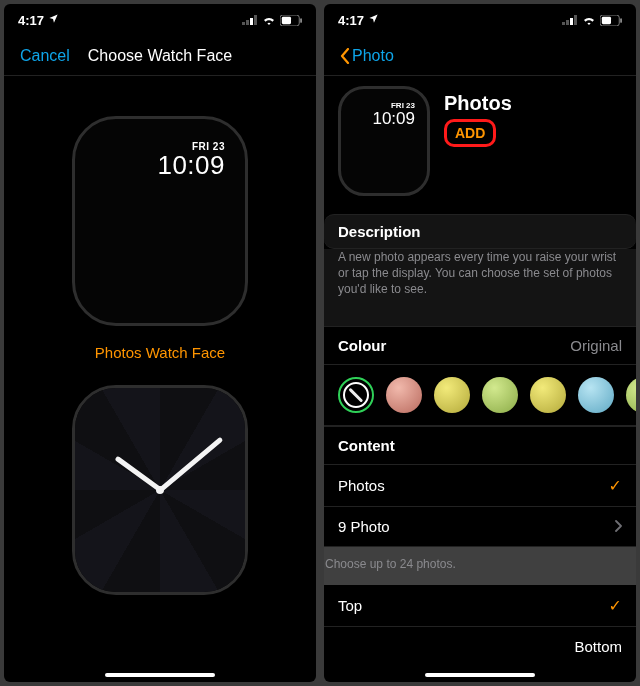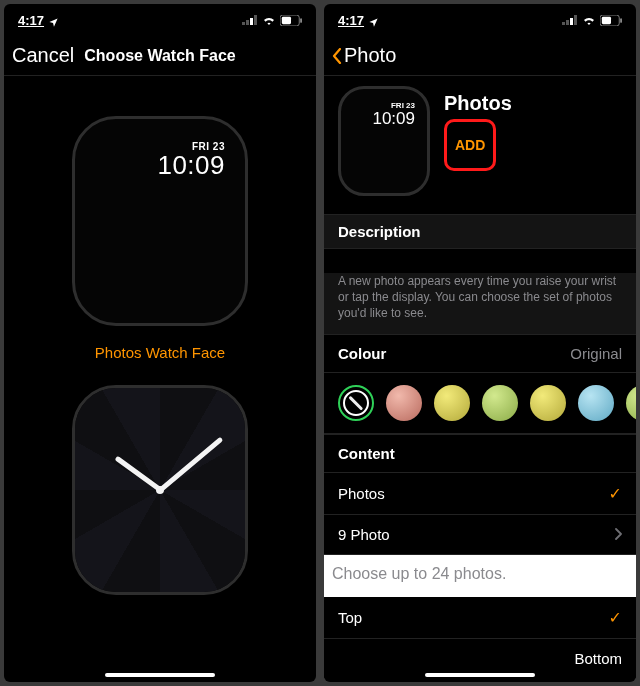--- a/index.html
+++ b/index.html
@@ -26,44 +26,44 @@
   
   .statusbar {
     height: 32px;
     display: flex;
     align-items: center;
     justify-content: space-between;
     padding: 0 14px;
     font-size: 13px;
     font-weight: 600;
   }
-  .status-left { display:flex; align-items:flex-end; gap:4px;text-decoration:underline;}
+  .status-left { display:flex; align-items:flex-start; gap:4px;}
   .status-right { display:flex; align-items:center; gap:4px;}
   .loc-icon svg, .wifi-icon svg, .batt-icon svg, .sig-icon svg { display:block; }
 
   
   .navbar {
     height: 40px;
     display: flex;
     align-items: center;
     justify-content: center;
     position: relative;
     border-bottom: 1px solid #222;
     font-size: 16px;
   }
   .nav-left {
     position: absolute;
-    left: 8px;
+    left: 16px;
     display: flex;
     align-items: center;
     gap: 2px;
-    color: #ffffff;
-    font-size: 20px;
-  }
-  .nav-title { font-weight: 700; color: #fff; }
+    color: #0ea5e9;
+    font-size: 16px;
+  }
+  .nav-title { font-weight: 400; color: #fff; }
   .chev svg { display:block; }
 
   
   .left-content {
     flex: 1;
     display:flex;
     flex-direction: column;
     align-items: center;
     padding-top: 40px;
     gap: 12px;
@@ -139,40 +139,40 @@
   }
   .wf-s-day { position:absolute; top:12px; right:12px; font-size:8px; font-weight:700; text-align:right;}
   .wf-s-time{ position:absolute; top:20px; right:12px; font-size:17px; font-weight:400;}
   .hero-titles { padding-top:6px;}
   .hero-name { font-size:20px; font-weight:700; }
   .add-btn-wrap { margin-top:4px;}
   .add-btn {
     color:#ff9500; font-size:14px; font-weight:600;
     border: 3px solid #ff1a1a;
     border-radius: 10px;
-    padding: 15px 8px;
+    padding: 3px 8px;
     display:inline-block;
   }
 
   .section-header {
     background:#141414;
     color:#fff;
     font-weight:700;
     font-size:15px;
     padding: 8px 14px;
     border-top:1px solid #222;
     border-bottom:1px solid #222;
+    border-radius:10px;
   }
   .desc-text {
     background:#141414;
     color:#8a8a8e;
     font-size:12px;
     line-height:1.35;
-    padding: 0 14px 12px 14px;
-    margin-top: 24px;
+    padding: 0 14px 28px 14px;
   }
   .row {
     display:flex;
     align-items:center;
     justify-content:space-between;
     padding: 11px 14px;
     border-bottom:1px solid #222;
     font-size:15px;
     background:#000;
   }
@@ -181,21 +181,21 @@
     display:flex; justify-content:space-between;
     padding: 10px 14px;
     font-weight:700; font-size:15px;
     border-top:1px solid #222;
     border-bottom:1px solid #222;
     background:#000;
     gap:36px;
   }
   .section-title-row .right-val{ color:#8a8a8e; font-weight:400;}
   .check { color:#ff9500; font-size:16px;}
-  .row-note { color:#8a8a8e; font-size:16px; padding:10px 14px 14px 8px; background:#ffffff;}
+  .row-note { color:#8a8a8e; font-size:12px; padding:10px 14px 14px 1px; background:#404040;}
   .chev-r svg{display:block;}
 
   
   .swatches {
     display:flex;
     gap:12px;
     padding: 12px 14px;
     overflow:hidden;
     background:#000;
     border-bottom:1px solid #222;

